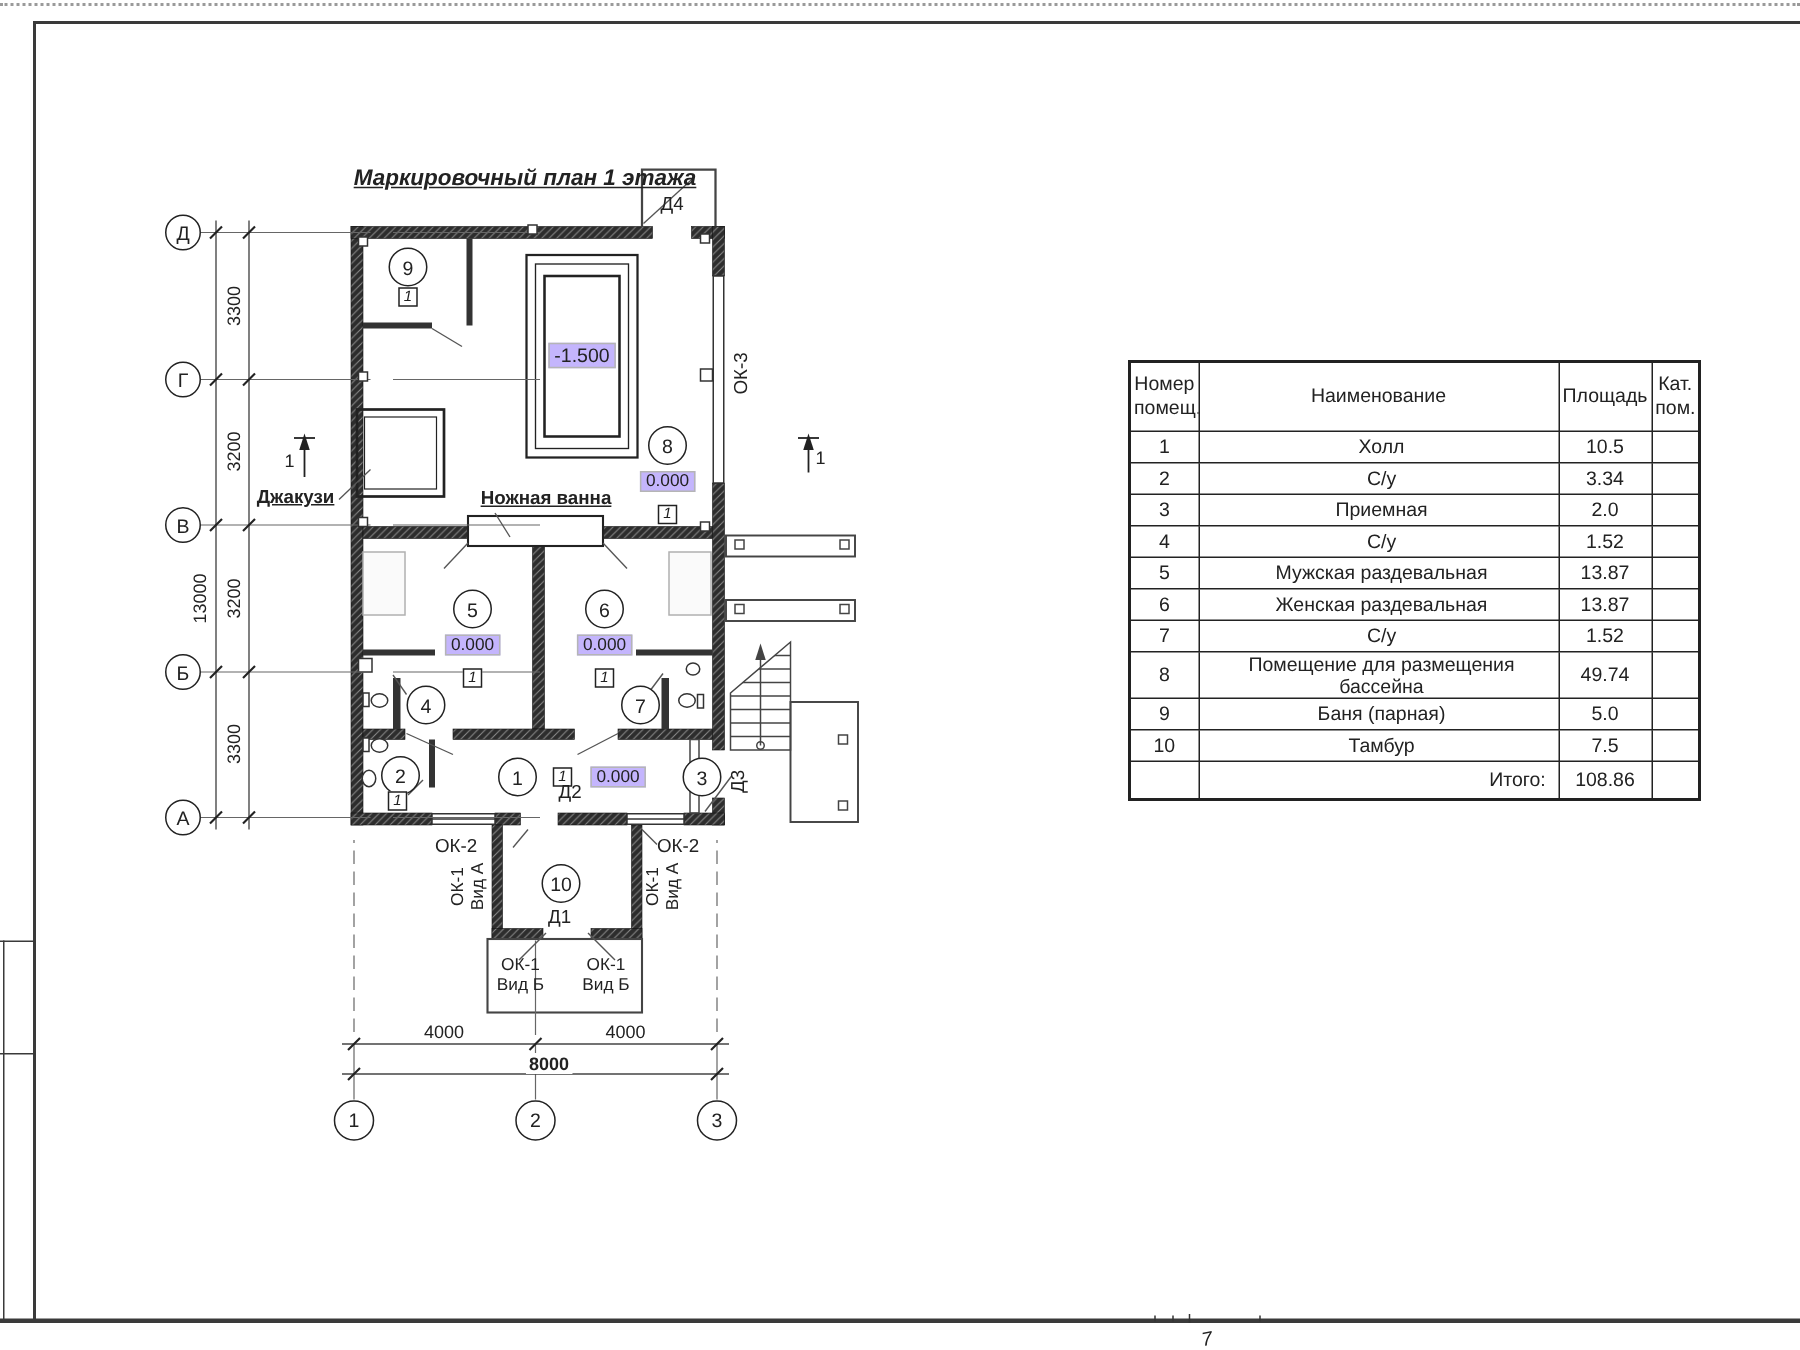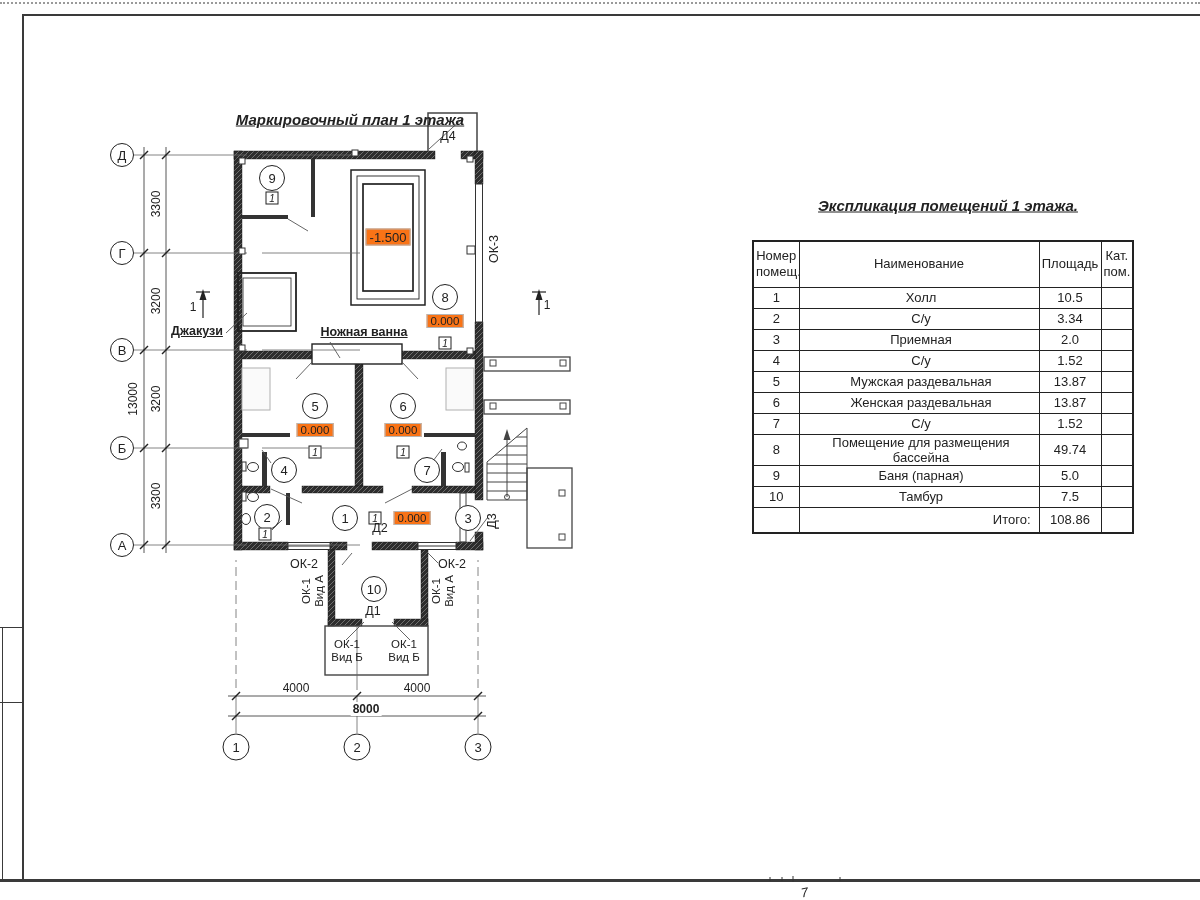--- a/index.html
+++ b/index.html
@@ -12,21 +12,21 @@
   .line{position:absolute;background:#3a3a3a;}
   .dotline{position:absolute;border-top:2px dotted #9a9a9a;}
   .h-title{font-size:15px;font-style:italic;font-weight:bold;text-decoration:underline;white-space:nowrap;}
   .circle{border:1.4px solid #222;border-radius:50%;background:#fff;text-align:center;
           font-size:13px;display:flex;align-items:center;justify-content:center;box-sizing:border-box;}
   .c24{width:24px;height:24px;}
   .c26{width:26px;height:26px;}
   .c27{width:27px;height:27px;}
   .sqm{width:13px;height:13px;border:1.3px solid #222;background:#fff;box-sizing:border-box;
        font-size:10px;font-style:italic;display:flex;align-items:center;justify-content:center;}
-  .lvl{font-size:11.5px;border:1px solid #b5b5b5;background:#f97316;padding:0 3px;white-space:nowrap;}
+  .lvl{font-size:11.5px;border:1px solid #b5b5b5;background:#c4b5fd;padding:0 3px;white-space:nowrap;}
   .lbl{font-size:12.5px;white-space:nowrap;}
   .lbl.u{text-decoration:underline;font-weight:bold;}
   .sm{font-size:12px;}
   .two{white-space:pre-line;text-align:center;line-height:1.15;font-size:11.5px;}
   .dim{font-size:12px;white-space:nowrap;background:#fff;padding:0 2px;}
   
   .expl{position:absolute;left:752px;top:240px;width:380px;border-collapse:collapse;
         table-layout:fixed;border:2.5px solid #222;}
   .expl th,.expl td{border:1.6px solid #222;font-size:13px;font-weight:normal;
         padding:0 2px;overflow:hidden;box-sizing:border-box;}
@@ -252,21 +252,20 @@
 
     <g stroke="#333" stroke-width="1">
       <line x1="770" y1="877" x2="770" y2="881"></line>
         <line x1="782" y1="877" x2="782" y2="881"></line>
       <line x1="793" y1="876" x2="793" y2="882"></line>
         <line x1="840" y1="877" x2="840" y2="881"></line>
     </g>
   </svg>
 
   <div class="abs ctr h-title" style="left:350px;top:99px;margin-top:20px;">Маркировочный план 1 этажа</div>
-  <div class="abs ctr h-title" style="left:948px;top:205px;">Экспликация помещений 1 этажа.</div>
 
   <div class="abs ctr circle c24" style="left:122px;top:155px;">
       <span>Д</span>
     </div>
   <div class="abs ctr circle c24" style="left:122px;top:253px;">
       <span>Г</span>
     </div>
   <div class="abs ctr circle c24" style="left:122px;top:350px;">
       <span>В</span>
     </div>

